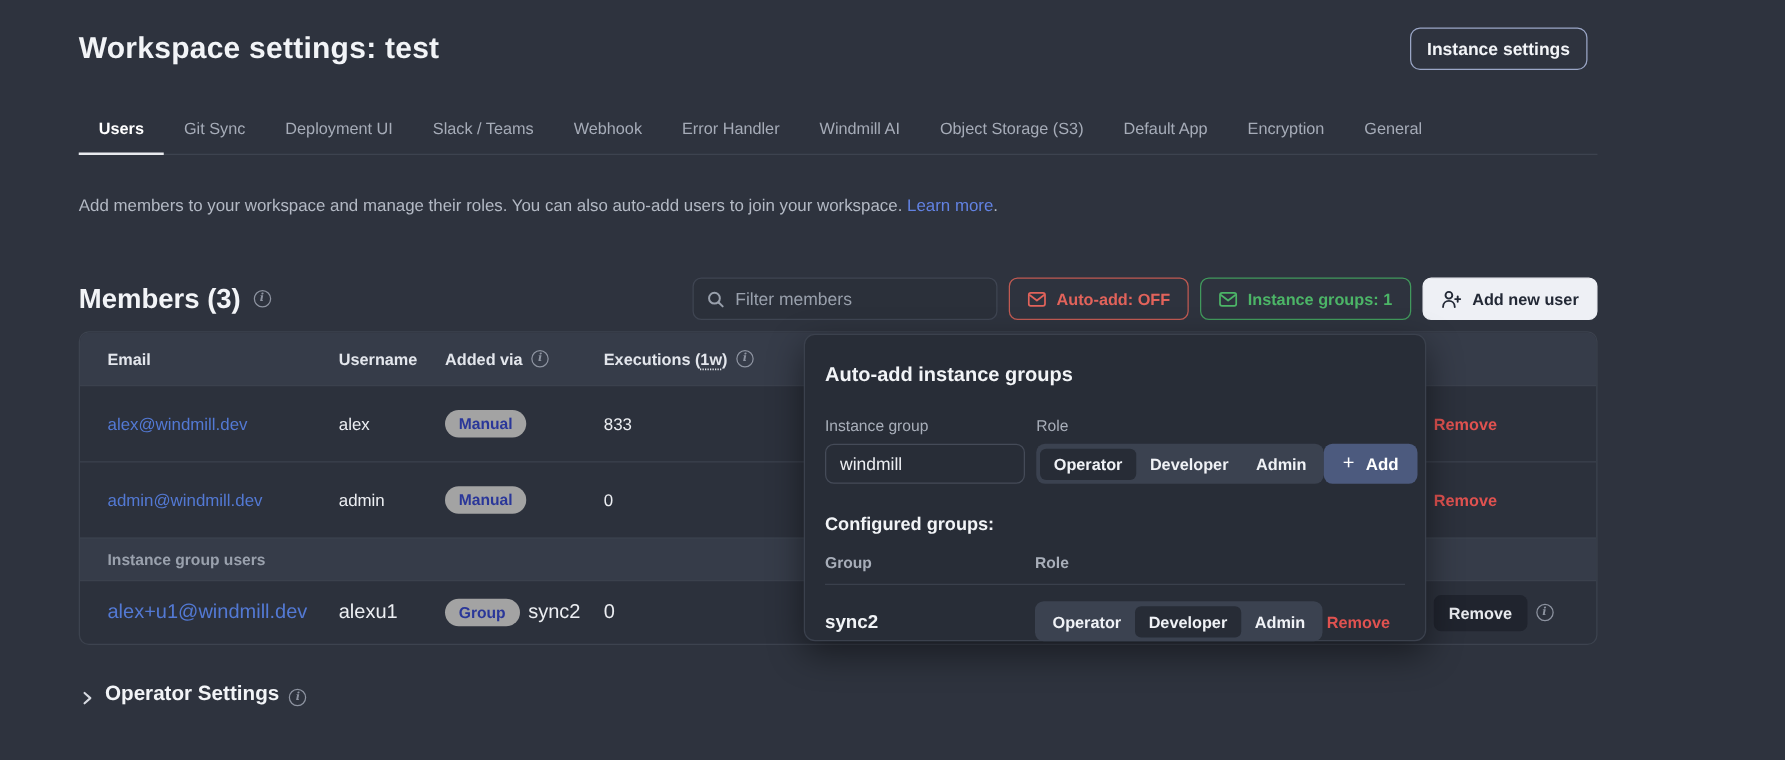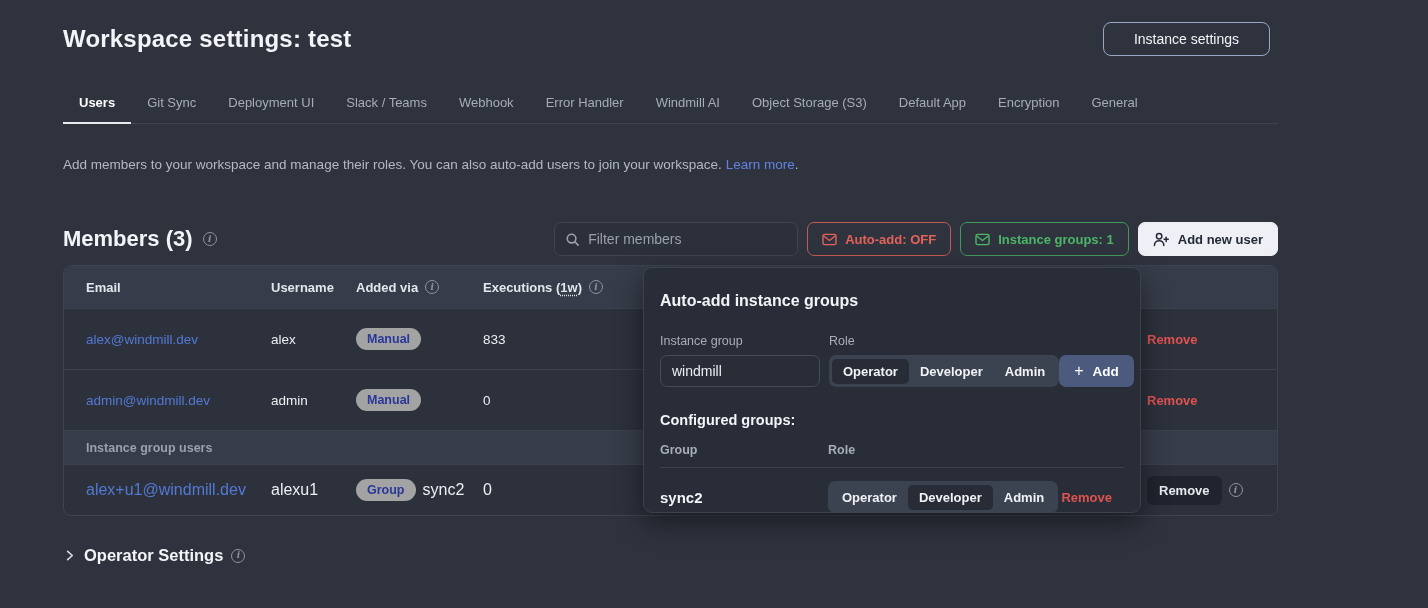--- a/index.html
+++ b/index.html
@@ -9,22 +9,22 @@
     font-family: "Liberation Sans", "DejaVu Sans", sans-serif;
     color: #eceef2;
     position: relative;
   }
   .content { position: absolute; left: 63px; width: 1215px; top: 0; }
 
   
   .topbar { display: flex; align-items: center; justify-content: space-between; padding-top: 22px; }
   .page-title { font-size: 24px; font-weight: bold; letter-spacing: .2px; color: #f2f4f7; }
   .instance-settings-btn {
-    background: transparent; color: #f2f4f7; font-weight: normal; font-size: 14px;
-    border: 1px solid #9aa6c6; border-radius: 8px; padding: 8px 30px; cursor: pointer;
+    background: transparent; color: #f2f4f7; font-weight: bold; font-size: 14px;
+    border: 1px solid #9aa6c6; border-radius: 8px; padding: 8px 13px; cursor: pointer;
     margin-right: 8px; font-family: inherit;
   }
 
   
   .tabs { display: flex; margin-top: 30px; border-bottom: 1px solid #3d434f; }
   .tab {
     font-size: 13px; color: #a6acb8; padding: 9px 16px 12px 16px; cursor: pointer; white-space: nowrap;
     border-bottom: 2px solid transparent; margin-bottom: -1px;
   }
   .tab.active { color: #ffffff; font-weight: bold; border-bottom-color: #e8eaee; }
@@ -125,21 +125,21 @@
   .add-plus { font-size: 16px; font-weight: normal; }
   .configured-heading { font-size: 14.5px; font-weight: bold; color: #f2f4f7; margin-top: 25px; }
   .cg-headers { display: flex; margin-top: 15px; padding-bottom: 10px; border-bottom: 1px solid #3a404c;
     font-size: 12.5px; font-weight: bold; color: #a8aeb9; }
   .cg-col-group { width: 168px; flex: none; }
   .cg-row { display: flex; align-items: center; margin-top: 13px; }
   .cg-name { font-size: 15px; font-weight: bold; width: 168px; flex: none; color: #f2f4f7; }
   .cg-row .remove-link { margin-left: auto; margin-right: 12px; }
 
   
-  .operator-settings { display: flex; align-items: center; gap: 8px; margin-top: 30px; }
+  .operator-settings { display: flex; align-items: flex-end; gap: 8px; margin-top: 30px; }
   .chev { display: inline-flex; color: #d6d9e0; }
   .op-label { font-size: 16.5px; font-weight: bold; color: #f2f4f7; }
   .icon { display: inline-flex; align-items: center; flex: none; }
 </style>
 </head>
 <body>
 
 <div class="content">
 
   <div class="topbar">

